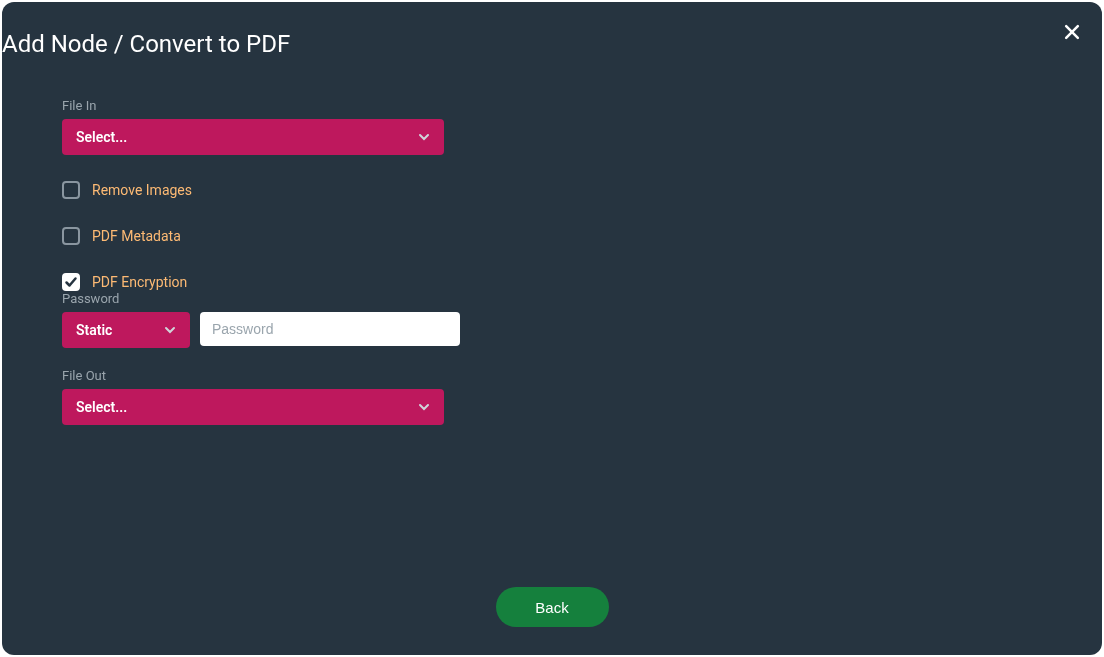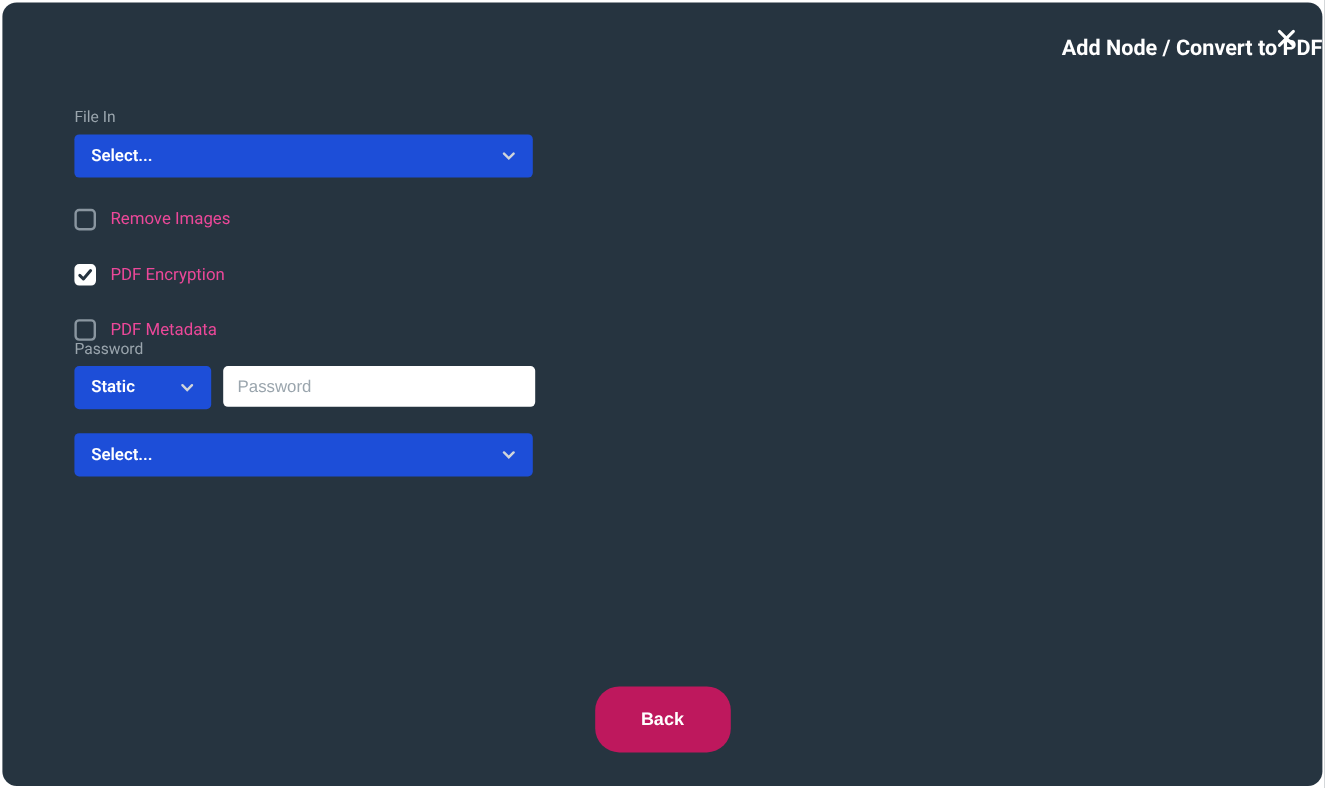--- a/index.html
+++ b/index.html
@@ -25,51 +25,51 @@
       right: 18px;
       width: 24px;
       height: 24px;
       cursor: pointer;
       display: flex;
       align-items: center;
       justify-content: center;
     }
     .close-btn svg { width: 20px; height: 20px; }
     .title {
-      text-align: right;
-      font-size: 18px;
-      font-weight: 700;
+      text-align: left;
+      font-size: 24px;
+      font-weight: 400;
       padding-top: 28px;
       color: #fff;
     }
     .content {
       padding: 40px 84px 0 60px;
     }
     .field-group { margin-bottom: 18px; }
     .label {
       color: #9aa5ad;
       font-size: 13px;
       margin-bottom: 6px;
       display: block;
     }
     .select-box {
-      background: #1d4ed8;
+      background: #be185d;
       border-radius: 4px;
       height: 36px;
       display: flex;
       align-items: center;
       justify-content: space-between;
       padding: 0 14px;
       cursor: pointer;
       color: #fff;
       font-size: 14px;
       font-weight: 600;
     }
     .select-wide { width: 382px; }
-    .select-narrow { width: 114px; }
+    .select-narrow { width: 128px; }
     .chevron { width: 12px; height: 12px; }
     .checkbox-row {
       display: flex;
       align-items: center;
       gap: 12px;
       margin-top: 26px;
       margin-bottom: 0;
     }
     .checkbox-row + .checkbox-row { margin-top: 28px; }
     .checkbox {
@@ -82,21 +82,21 @@
       align-items: center;
       justify-content: center;
       flex-shrink: 0;
     }
     .checkbox.checked {
       background: #fff;
       border-color: #fff;
     }
     .checkbox.checked svg { width: 14px; height: 14px; }
     .checkbox-label {
-      color: #ec4899;
+      color: #fdba74;
       font-size: 14px;
     }
     .password-row {
       display: flex;
       gap: 10px;
       align-items: stretch;
     }
     .text-input {
       background: #fff;
       border: none;
@@ -112,28 +112,28 @@
     .footer {
       position: absolute;
       bottom: 28px;
       left: 0;
       right: 0;
       display: flex;
       justify-content: center;
       gap: 22px;
     }
     .btn {
-      background: #be185d;
+      background: #15803d;
       color: #fff;
       border: none;
       border-radius: 20px;
-      height: 55px;
+      height: 40px;
       width: 113px;
       font-size: 15px;
-      font-weight: 700;
+      font-weight: 400;
       cursor: pointer;
     }
     .mt-section { }
     .mt-fileout { margin-top: 20px; }
   </style>
 </head>
 <body>
 
 <div class="modal">
 
@@ -158,47 +158,48 @@
       </div>
     </div>
 
     <div class="checkbox-row">
       <div class="checkbox"></div>
       <span class="checkbox-label">Remove Images</span>
     </div>
 
 
     <div class="checkbox-row">
+      <div class="checkbox"></div>
+      <span class="checkbox-label">PDF Metadata</span>
+    </div>
+
+    <div class="checkbox-row">
       <div class="checkbox checked">
         <svg viewBox="0 0 14 14" fill="none" stroke="#263440" stroke-width="2.5" stroke-linecap="round" stroke-linejoin="round">
           <polyline points="2.5,7.5 5.5,10.5 11.5,3.5"></polyline>
         </svg>
       </div>
       <span class="checkbox-label">PDF Encryption</span>
-    </div>
-
-    <div class="checkbox-row">
-      <div class="checkbox"></div>
-      <span class="checkbox-label">PDF Metadata</span>
     </div>
 
     <div class="field-group mt-section">
       <span class="label">Password</span>
       <div class="password-row">
         <div class="select-box select-narrow">
           <span>Static</span>
           <svg class="chevron" viewBox="0 0 12 12" fill="none" stroke="#d0d5da" stroke-width="2" stroke-linecap="round">
             <polyline points="2,4 6,8 10,4"></polyline>
           </svg>
         </div>
         <input type="text" class="text-input" placeholder="Password" style="">
       </div>
     </div>
 
     <div class="field-group mt-fileout">
+      <span class="label">File Out</span>
       <div class="select-box select-wide">
         <span>Select...</span>
         <svg class="chevron" viewBox="0 0 12 12" fill="none" stroke="#d0d5da" stroke-width="2" stroke-linecap="round">
           <polyline points="2,4 6,8 10,4"></polyline>
         </svg>
       </div>
     </div>
 
   </div>
 

